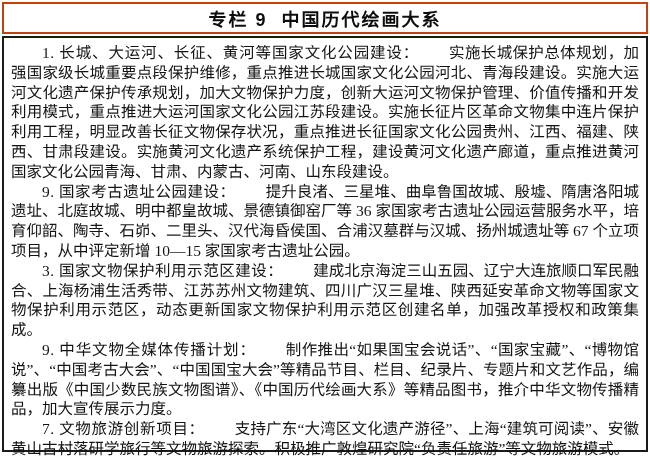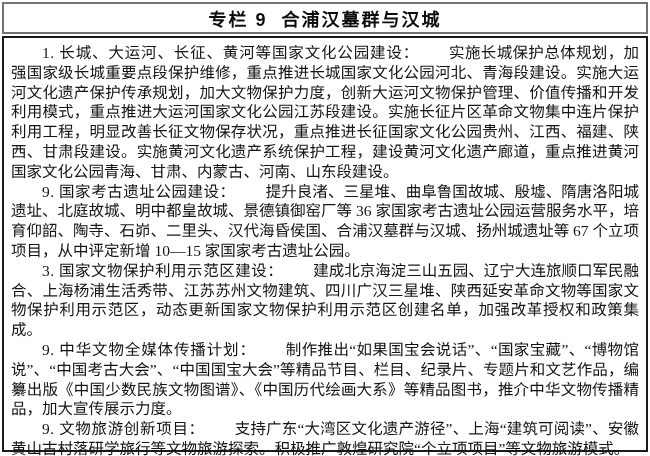--- a/index.html
+++ b/index.html
@@ -15,21 +15,21 @@
     font-family: "Liberation Serif", "DejaVu Serif", serif;
     color: #111111;
     overflow: hidden;
   }
   .title-box {
     position: absolute;
     left: 2px;
     top: 2px;
     width: 642px;
     height: 28px;
-    border: 2px solid #737373;
+    border: 2px solid #c2410c;
     display: flex;
     align-items: center;
     justify-content: center;
     background: #ffffff;
   }
   .title-box .title-prefix,
   .title-box .title-text {
     font-family: "Liberation Sans", "DejaVu Sans", sans-serif;
     font-weight: bold;
     font-size: 18px;
@@ -67,24 +67,24 @@
     margin-left: 30px;
   }
 </style>
 </head>
 <body>
 
 <div class="page">
 
   <div class="title-box">
     <span class="title-prefix">专栏 9</span>
-    <span class="title-text">合浦汉墓群与汉城</span>
+    <span class="title-text">中国历代绘画大系</span>
   </div>
 
   <div class="content-box">
     <p class="item"><span class="lead">1. 长城、大运河、长征、黄河等国家文化公园建设：</span><span class="body">实施长城保护总体规划，加强国家级长城重要点段保护维修，重点推进长城国家文化公园河北、青海段建设。实施大运河文化遗产保护传承规划，加大文物保护力度，创新大运河文物保护管理、价值传播和开发利用模式，重点推进大运河国家文化公园江苏段建设。实施长征片区革命文物集中连片保护利用工程，明显改善长征文物保存状况，重点推进长征国家文化公园贵州、江西、福建、陕西、甘肃段建设。实施黄河文化遗产系统保护工程，建设黄河文化遗产廊道，重点推进黄河国家文化公园青海、甘肃、内蒙古、河南、山东段建设。</span></p>
     <p class="item"><span class="lead">9. 国家考古遗址公园建设：</span><span class="body">提升良渚、三星堆、曲阜鲁国故城、殷墟、隋唐洛阳城遗址、北庭故城、明中都皇故城、景德镇御窑厂等 36 家国家考古遗址公园运营服务水平，培育仰韶、陶寺、石峁、二里头、汉代海昏侯国、合浦汉墓群与汉城、扬州城遗址等 67 个立项项目，从中评定新增 10—15 家国家考古遗址公园。</span></p>
     <p class="item"><span class="lead">3. 国家文物保护利用示范区建设：</span><span class="body">建成北京海淀三山五园、辽宁大连旅顺口军民融合、上海杨浦生活秀带、江苏苏州文物建筑、四川广汉三星堆、陕西延安革命文物等国家文物保护利用示范区，动态更新国家文物保护利用示范区创建名单，加强改革授权和政策集成。</span></p>
     <p class="item"><span class="lead">9. 中华文物全媒体传播计划：</span><span class="body">制作推出“如果国宝会说话”、“国家宝藏”、“博物馆说”、“中国考古大会”、“中国国宝大会”等精品节目、栏目、纪录片、专题片和文艺作品，编纂出版《中国少数民族文物图谱》、《中国历代绘画大系》等精品图书，推介中华文物传播精品，加大宣传展示力度。</span></p>
-    <p class="item"><span class="lead">9. 文物旅游创新项目：</span><span class="body">支持广东“大湾区文化遗产游径”、上海“建筑可阅读”、安徽黄山古村落研学旅行等文物旅游探索。积极推广敦煌研究院“个立项项目”等文物旅游模式。</span></p>
+    <p class="item"><span class="lead">7. 文物旅游创新项目：</span><span class="body">支持广东“大湾区文化遗产游径”、上海“建筑可阅读”、安徽黄山古村落研学旅行等文物旅游探索。积极推广敦煌研究院“负责任旅游”等文物旅游模式。</span></p>
   </div>
 
 </div>
 
 </body></html>

